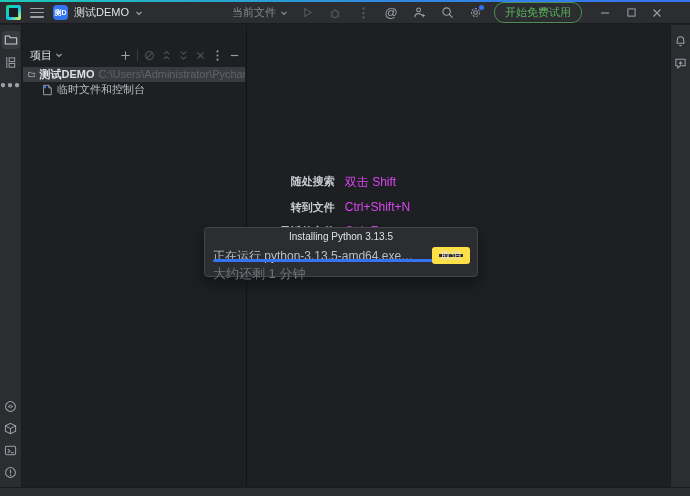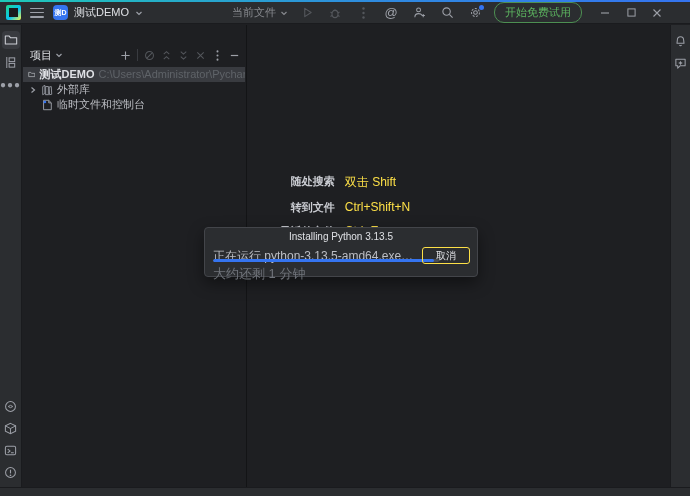--- a/index.html
+++ b/index.html
@@ -59,31 +59,31 @@
   .tree-row { height:15px; display:flex; align-items:center; gap:4px; white-space:nowrap; overflow:hidden; cursor:pointer; }
   .tree-row.selected { background:#393b40; margin:0 1px; }
   .row-label { color:#dfe1e5; font-weight:bold; }
   .row-label.normal { color:#bcbec4; font-weight:normal; }
   .row-path { color:#5f6368; overflow:hidden; text-overflow:clip; }
 
   
   .shortcuts { position:absolute; left:0; top:174px; width:690px; z-index:1; }
   .sc-table { margin:0 auto; display:grid; grid-template-columns:auto auto; column-gap:10px; row-gap:9px; width:max-content; }
   .sc-label { color:#c9cbd1; font-weight:bold; font-size:11px; text-align:right; }
-  .sc-keys { color:#fde047; font-size:12px; }
+  .sc-keys { color:#d946ef; font-size:12px; }
 
   
   .dialog { position:absolute; left:204px; top:227px; width:274px; height:50px; background:#2b2d30;
             border:1px solid #43454a; border-radius:4px; box-shadow:0 6px 16px rgba(0,0,0,.45); z-index:5;padding-left:15px; }
   .dlg-title { position:absolute; top:3px; left:0; width:100%; text-align:center; color:#dfe1e5; font-size:10px; }
   .dlg-status { position:absolute; top:20px; left:8px; color:#bcbec4; font-size:12px; }
   .dlg-track { position:absolute; top:31px; left:8px; width:226px; height:3px; background:#4a4d52; border-radius:2px; overflow:hidden; }
   .dlg-fill { height:100%; background:#3574f0; border-radius:2px; }
-  .dlg-cancel { position:absolute; top:19px; right:7px; width:48px; height:17px; background:transparent;
-                border:1px solid #fde047; border-radius:3px; color:#dfe1e5; font-size:10px; cursor:pointer;
+  .dlg-cancel { position:absolute; top:19px; right:7px; width:38px; height:17px; background:transparent;
+                border:7px solid #fde047; border-radius:3px; color:#dfe1e5; font-size:10px; cursor:pointer;
                 display:flex; align-items:center; justify-content:center; font-family:inherit; }
   .dlg-remaining { position:absolute; top:37px; left:8px; color:#6f737a; font-size:13px; }
 
   
   .statusbar { position:absolute; bottom:0; left:0; width:690px; height:9px; background:#2b2d30; border-top:1px solid #1a1b1e; }
 
   svg { display:block; }
 </style>
 </head>
 <body>
@@ -283,31 +283,20 @@
         </span>
       </div>
 
       <div class="tree">
         <div class="tree-row selected" style="padding-left:5px;">
           <svg width="13" height="13" viewBox="0 0 16 16">
               <path d="M1.5 3.5 h4.5 l1.5 2 h7 v7 h-13 z" fill="none" stroke="#ced0d6" stroke-width="1.3" stroke-linejoin="round"></path>
             </svg>
           <span class="row-label">测试DEMO</span>
           <span class="row-path">C:\Users\Administrator\PycharmProjects\测试DEMO</span>
-        </div>
-        <div class="tree-row" style="padding-left:7px;">
-          <svg width="8" height="8" viewBox="0 0 8 8">
-              <polyline points="2.5,1.5 5.5,4 2.5,6.5" fill="none" stroke="#9da0a8" stroke-width="1.2"></polyline>
-            </svg>
-          <svg width="12" height="12" viewBox="0 0 14 14">
-              <path d="M2 12.5 V3 L4.5 1.5 V11 Z" fill="none" stroke="#9da0a8" stroke-width="1"></path>
-              <rect x="5.5" y="3" width="3" height="9.5" fill="none" stroke="#9da0a8" stroke-width="1"></rect>
-              <path d="M9.5 3.5 L12 3 L12.5 12 L10 12.5 Z" fill="none" stroke="#9da0a8" stroke-width="1"></path>
-            </svg>
-          <span class="row-label normal">外部库</span>
         </div>
         <div class="tree-row" style="padding-left:19px;">
           <svg width="12" height="12" viewBox="0 0 14 14">
               <path d="M3 1.5 h6 l3 3 v8 h-9 z" fill="none" stroke="#9da0a8" stroke-width="1.1"></path>
               <path d="M9 1.5 v3 h3" fill="none" stroke="#9da0a8" stroke-width="1.1"></path>
               <circle cx="4.5" cy="3.5" r="1.6" fill="#3574f0"></circle>
             </svg>
           <span class="row-label normal">临时文件和控制台</span>
         </div>
       </div>

